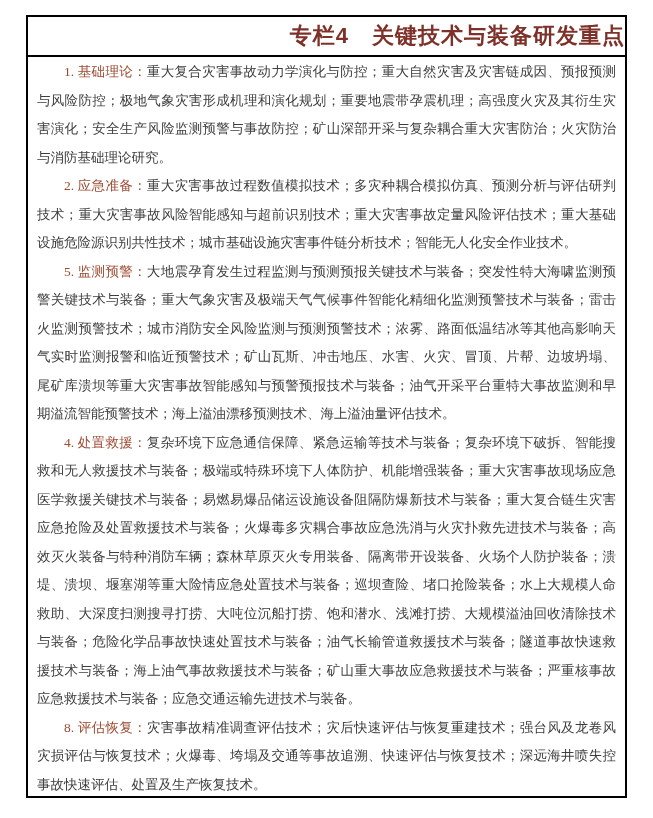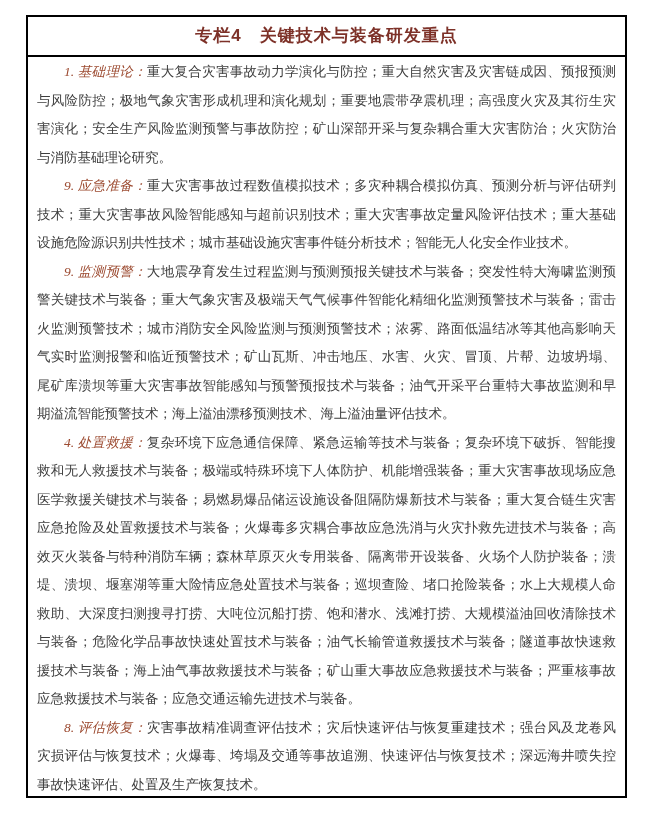--- a/index.html
+++ b/index.html
@@ -27,56 +27,55 @@
     box-sizing: border-box;
     background: var(--background, #ffffff);
     display: flex;
     flex-direction: column;
     overflow: hidden;
   }
   .panel-title {
     flex: 0 0 auto;
     height: 38px;
     line-height: 38px;
-    text-align: center;
+    text-align: right;
     border-bottom: 2px solid var(--border, #000000);
     font-family: "Liberation Sans", "DejaVu Sans", sans-serif;
     font-weight: bold;
-    font-size: 17px;
+    font-size: 22px;
     letter-spacing: 1px;
     color: var(--title, #7d3128);
   }
   .panel-body {
     flex: 1 1 auto;
     padding: 1px 9px 10px 9px;
     overflow: hidden;
   }
   .para {
     margin: 0;
     padding: 0;
     text-indent: 2em;
     text-align: justify;
     font-size: 13.5px;
     line-height: 28.5px;
     letter-spacing: 0px;
     color: var(--body-text, #3d3d3d);
   }
   .para .label {
     color: var(--label, #9c4a30);
-    font-style: italic;
     font-weight: 500;
   }
 </style>
 </head>
 <body>
 
 <div class="page">
   <div class="panel">
     <div class="panel-title">专栏4　关键技术与装备研发重点</div>
     <div class="panel-body">
       <p class="para"><span class="label">1. 基础理论：</span><span class="text">重大复合灾害事故动力学演化与防控；重大自然灾害及灾害链成因、预报预测与风险防控；极地气象灾害形成机理和演化规划；重要地震带孕震机理；高强度火灾及其衍生灾害演化；安全生产风险监测预警与事故防控；矿山深部开采与复杂耦合重大灾害防治；火灾防治与消防基础理论研究。</span></p>
-      <p class="para"><span class="label">9. 应急准备：</span><span class="text">重大灾害事故过程数值模拟技术；多灾种耦合模拟仿真、预测分析与评估研判技术；重大灾害事故风险智能感知与超前识别技术；重大灾害事故定量风险评估技术；重大基础设施危险源识别共性技术；城市基础设施灾害事件链分析技术；智能无人化安全作业技术。</span></p>
-      <p class="para"><span class="label">9. 监测预警：</span><span class="text">大地震孕育发生过程监测与预测预报关键技术与装备；突发性特大海啸监测预警关键技术与装备；重大气象灾害及极端天气气候事件智能化精细化监测预警技术与装备；雷击火监测预警技术；城市消防安全风险监测与预测预警技术；浓雾、路面低温结冰等其他高影响天气实时监测报警和临近预警技术；矿山瓦斯、冲击地压、水害、火灾、冒顶、片帮、边坡坍塌、尾矿库溃坝等重大灾害事故智能感知与预警预报技术与装备；油气开采平台重特大事故监测和早期溢流智能预警技术；海上溢油漂移预测技术、海上溢油量评估技术。</span></p>
+      <p class="para"><span class="label">2. 应急准备：</span><span class="text">重大灾害事故过程数值模拟技术；多灾种耦合模拟仿真、预测分析与评估研判技术；重大灾害事故风险智能感知与超前识别技术；重大灾害事故定量风险评估技术；重大基础设施危险源识别共性技术；城市基础设施灾害事件链分析技术；智能无人化安全作业技术。</span></p>
+      <p class="para"><span class="label">5. 监测预警：</span><span class="text">大地震孕育发生过程监测与预测预报关键技术与装备；突发性特大海啸监测预警关键技术与装备；重大气象灾害及极端天气气候事件智能化精细化监测预警技术与装备；雷击火监测预警技术；城市消防安全风险监测与预测预警技术；浓雾、路面低温结冰等其他高影响天气实时监测报警和临近预警技术；矿山瓦斯、冲击地压、水害、火灾、冒顶、片帮、边坡坍塌、尾矿库溃坝等重大灾害事故智能感知与预警预报技术与装备；油气开采平台重特大事故监测和早期溢流智能预警技术；海上溢油漂移预测技术、海上溢油量评估技术。</span></p>
       <p class="para"><span class="label">4. 处置救援：</span><span class="text">复杂环境下应急通信保障、紧急运输等技术与装备；复杂环境下破拆、智能搜救和无人救援技术与装备；极端或特殊环境下人体防护、机能增强装备；重大灾害事故现场应急医学救援关键技术与装备；易燃易爆品储运设施设备阻隔防爆新技术与装备；重大复合链生灾害应急抢险及处置救援技术与装备；火爆毒多灾耦合事故应急洗消与火灾扑救先进技术与装备；高效灭火装备与特种消防车辆；森林草原灭火专用装备、隔离带开设装备、火场个人防护装备；溃堤、溃坝、堰塞湖等重大险情应急处置技术与装备；巡坝查险、堵口抢险装备；水上大规模人命救助、大深度扫测搜寻打捞、大吨位沉船打捞、饱和潜水、浅滩打捞、大规模溢油回收清除技术与装备；危险化学品事故快速处置技术与装备；油气长输管道救援技术与装备；隧道事故快速救援技术与装备；海上油气事故救援技术与装备；矿山重大事故应急救援技术与装备；严重核事故应急救援技术与装备；应急交通运输先进技术与装备。</span></p>
       <p class="para"><span class="label">8. 评估恢复：</span><span class="text">灾害事故精准调查评估技术；灾后快速评估与恢复重建技术；强台风及龙卷风灾损评估与恢复技术；火爆毒、垮塌及交通等事故追溯、快速评估与恢复技术；深远海井喷失控事故快速评估、处置及生产恢复技术。</span></p>
     </div>
   </div>
 </div>
 
 </body></html>

